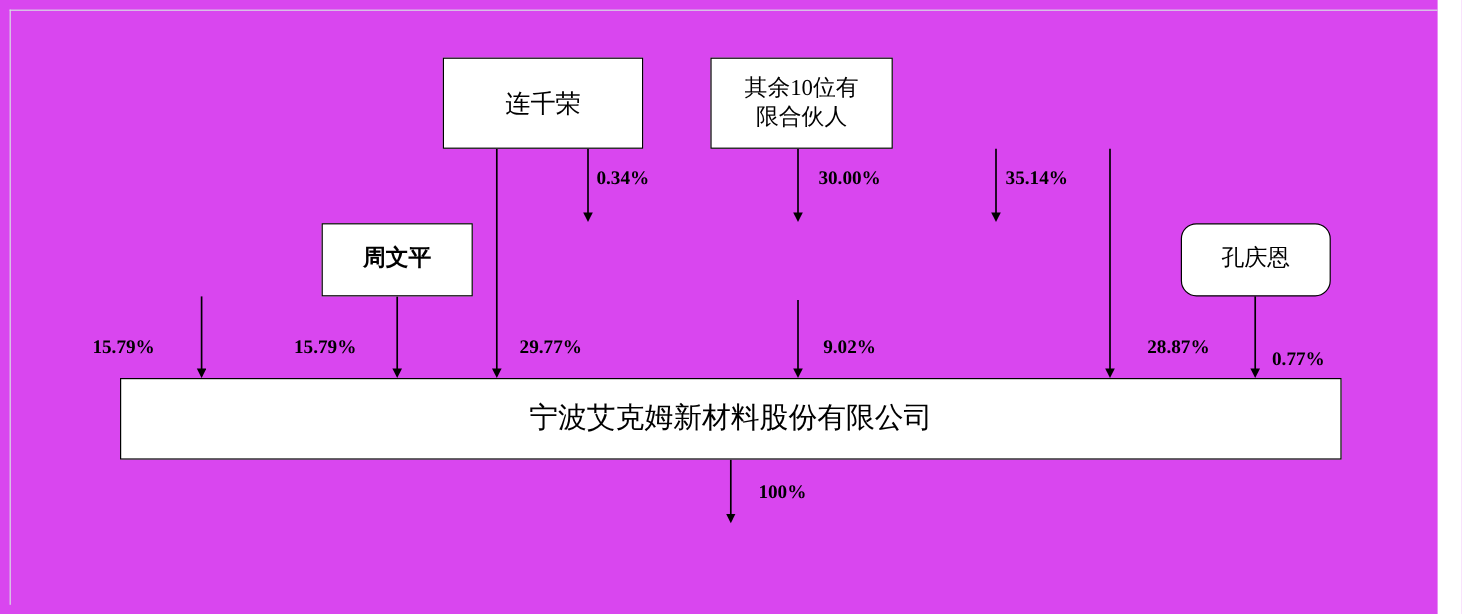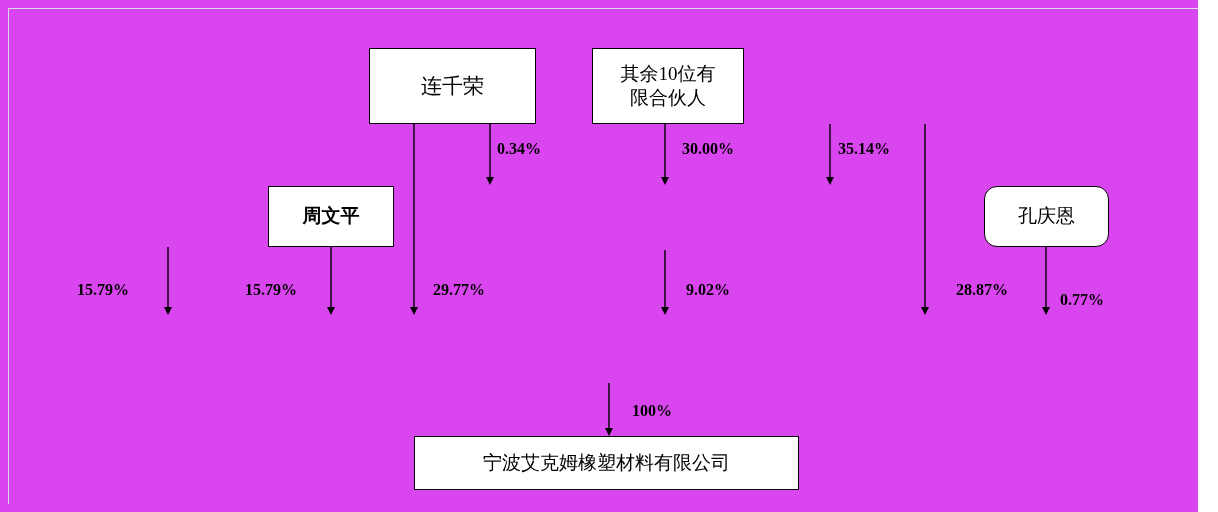--- a/index.html
+++ b/index.html
@@ -104,18 +104,18 @@
 
   <div class="node sz19" style="left:984px; top:186px; width:125px; height:61px;border-radius:13px;">孔庆恩</div>
 
   <div class="pct" style="left:77px; top:281px;">15.79%</div>
   <div class="pct" style="left:245px; top:281px;">15.79%</div>
   <div class="pct" style="left:433px; top:281px;">29.77%</div>
   <div class="pct" style="left:686px; top:281px;">9.02%</div>
   <div class="pct" style="left:928px; top:281px;margin-left:28px;">28.87%</div>
   <div class="pct" style="left:1060px; top:291px;text-align:center;">0.77%</div>
 
+  <div class="node sz21" style="left:100px; top:315px; width:1018px; height:68px; font-size:24px;">宁波艾克姆新材料股份有限公司</div>
 
   <div class="pct" style="left:632px; top:402px;">100%</div>
 
-  <div class="node sz19" style="left:414px; top:436px; width:385px; height:54px;">宁波艾克姆橡塑材料有限公司</div>
 
 </div>
 
 </body></html>

